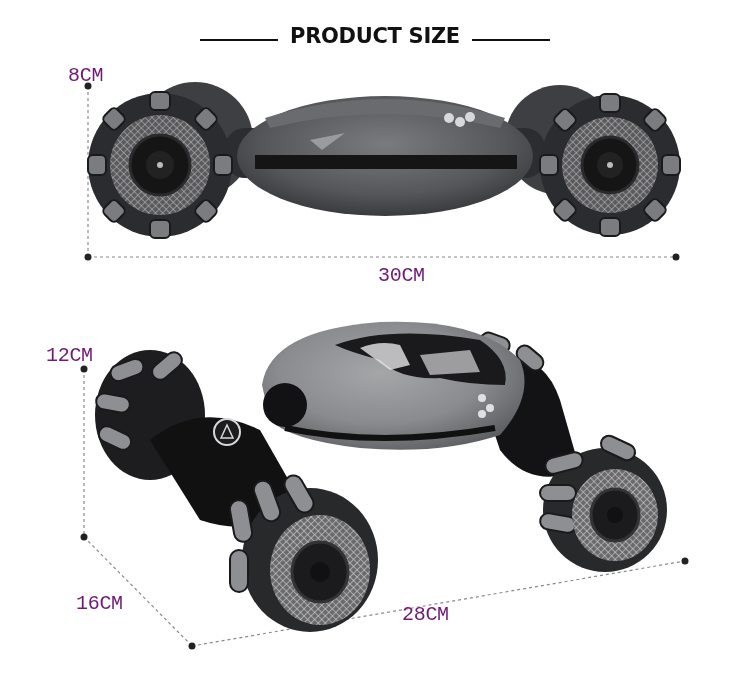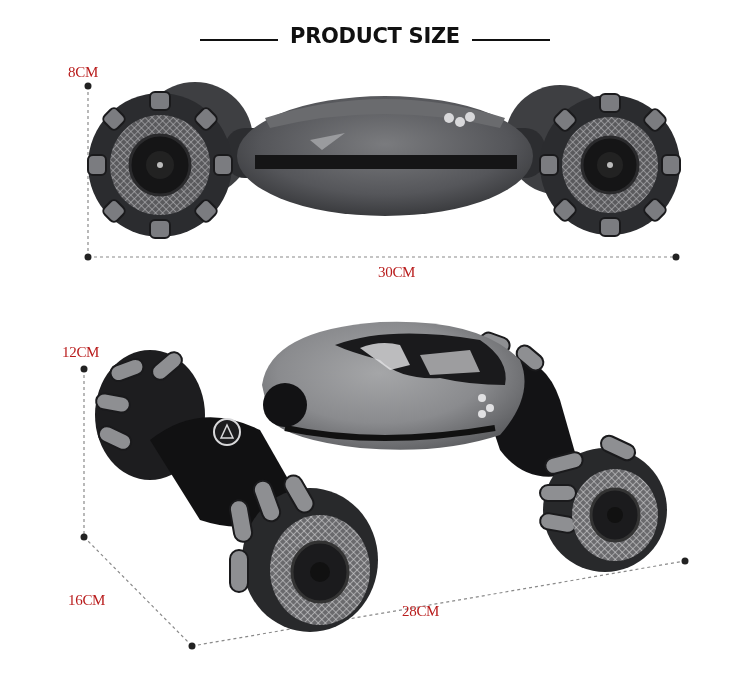--- a/index.html
+++ b/index.html
@@ -2,21 +2,21 @@
 <html><head>
   <meta charset="utf-8">
   <style>
     html, body { margin: 0; padding: 0; background: #ffffff; }
     body { width: 750px; height: 686px; position: relative; overflow: hidden; font-family: "DejaVu Sans", sans-serif; }
     .title-wrap { position: absolute; left: 0; top: 22px; width: 600px; height: 34px; }
     .title-line { position: absolute; top: 17px; height: 1.5px; background: #111; }
     .title-line.left { left: 200px; width: 78px; }
     .title-line.right { left: 472px; width: 78px; }
     .title { position: absolute; left: 278px; width: 194px; top: 2px; text-align: center; font-family: "DejaVu Sans", sans-serif; font-weight: bold; font-size: 21px; letter-spacing: -0.3px; color: #111; }
-    .dim-label { position: absolute; font-family: Liberation Serif, serif; font-size: 15px; color: #b91c1c; letter-spacing: -0.3px; }
+    .dim-label { position: absolute; font-family: Liberation Mono, monospace; font-size: 20px; color: #701a75; letter-spacing: -0.3px; }
     svg.layer { position: absolute; left: 0; top: 0; }
   </style>
 </head>
 <body>
 
 <div class="title-wrap">
   <div class="title-line left"></div>
   <div class="title">PRODUCT SIZE</div>
   <div class="title-line right"></div>
 </div>
@@ -183,15 +183,15 @@
       <rect x="600" y="440" width="36" height="16" rx="8" transform="rotate(25 618 448)"></rect>
     </g>
     <ellipse cx="615" cy="515" rx="43" ry="46" fill="url(#mesh2)"></ellipse>
     <ellipse cx="615" cy="515" rx="24" ry="26" fill="#1b1b1d" stroke="#333" stroke-width="3"></ellipse>
     <circle cx="615" cy="515" r="8" fill="#111"></circle>
   </g>
 </svg>
 
 <div class="dim-label" style="left:68px; top:64px;">8CM</div>
 <div class="dim-label" style="left:378px; top:264px;">30CM</div>
-<div class="dim-label" style="left:62px; top:344px;">12CM</div>
-<div class="dim-label" style="left:68px; top:592px;">16CM</div>
+<div class="dim-label" style="left:46px; top:344px;">12CM</div>
+<div class="dim-label" style="left:76px; top:592px;">16CM</div>
 <div class="dim-label" style="left:402px; top:603px;">28CM</div>
 
 </body></html>

